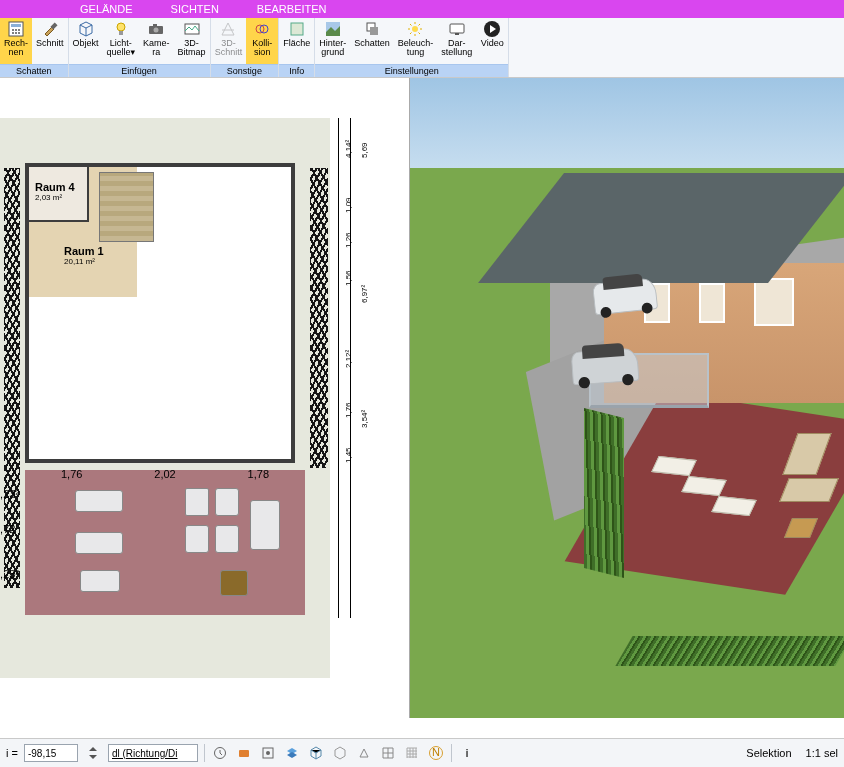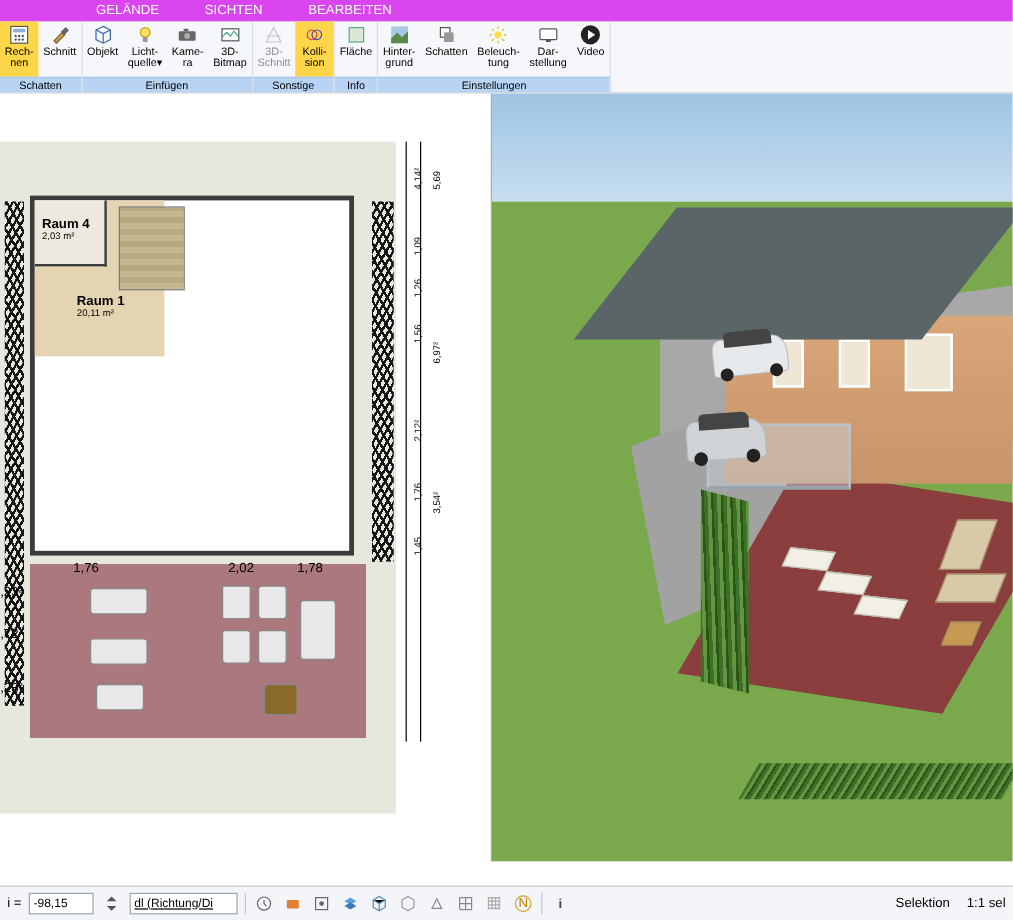--- a/index.html
+++ b/index.html
@@ -291,21 +291,21 @@
         <div class="patio-item" style="left:55px;top:100px;width:40px;height:22px;"></div>
         <div class="patio-item" style="left:160px;top:18px;width:24px;height:28px;border-radius:2px;"></div>
         <div class="patio-item" style="left:190px;top:18px;width:24px;height:28px;"></div>
         <div class="patio-item" style="left:160px;top:55px;width:24px;height:28px;"></div>
         <div class="patio-item" style="left:190px;top:55px;width:24px;height:28px;"></div>
         <div class="patio-item" style="left:225px;top:30px;width:30px;height:50px;"></div>
         <div class="patio-item" style="left:195px;top:100px;width:28px;height:26px;background:#8a6a2a;"></div>
 
         <div style="position:absolute;left:0;right:0;top:-2px;height:14px;font-size:7px;display:flex;">
           <span style="flex:1;text-align:center">1,76</span>
-          <span style="flex:1;text-align:right">2,02</span>
+          <span style="flex:1;text-align:center">2,02</span>
           <span style="flex:1;text-align:center">1,78</span>
         </div>
       </div>
 
       <div class="dims-l">
         <div style="top:370px;">1,23²</div>
         <div style="top:405px;">1,72</div>
         <div style="top:450px;">1,23²</div>
       </div>
     </div>

